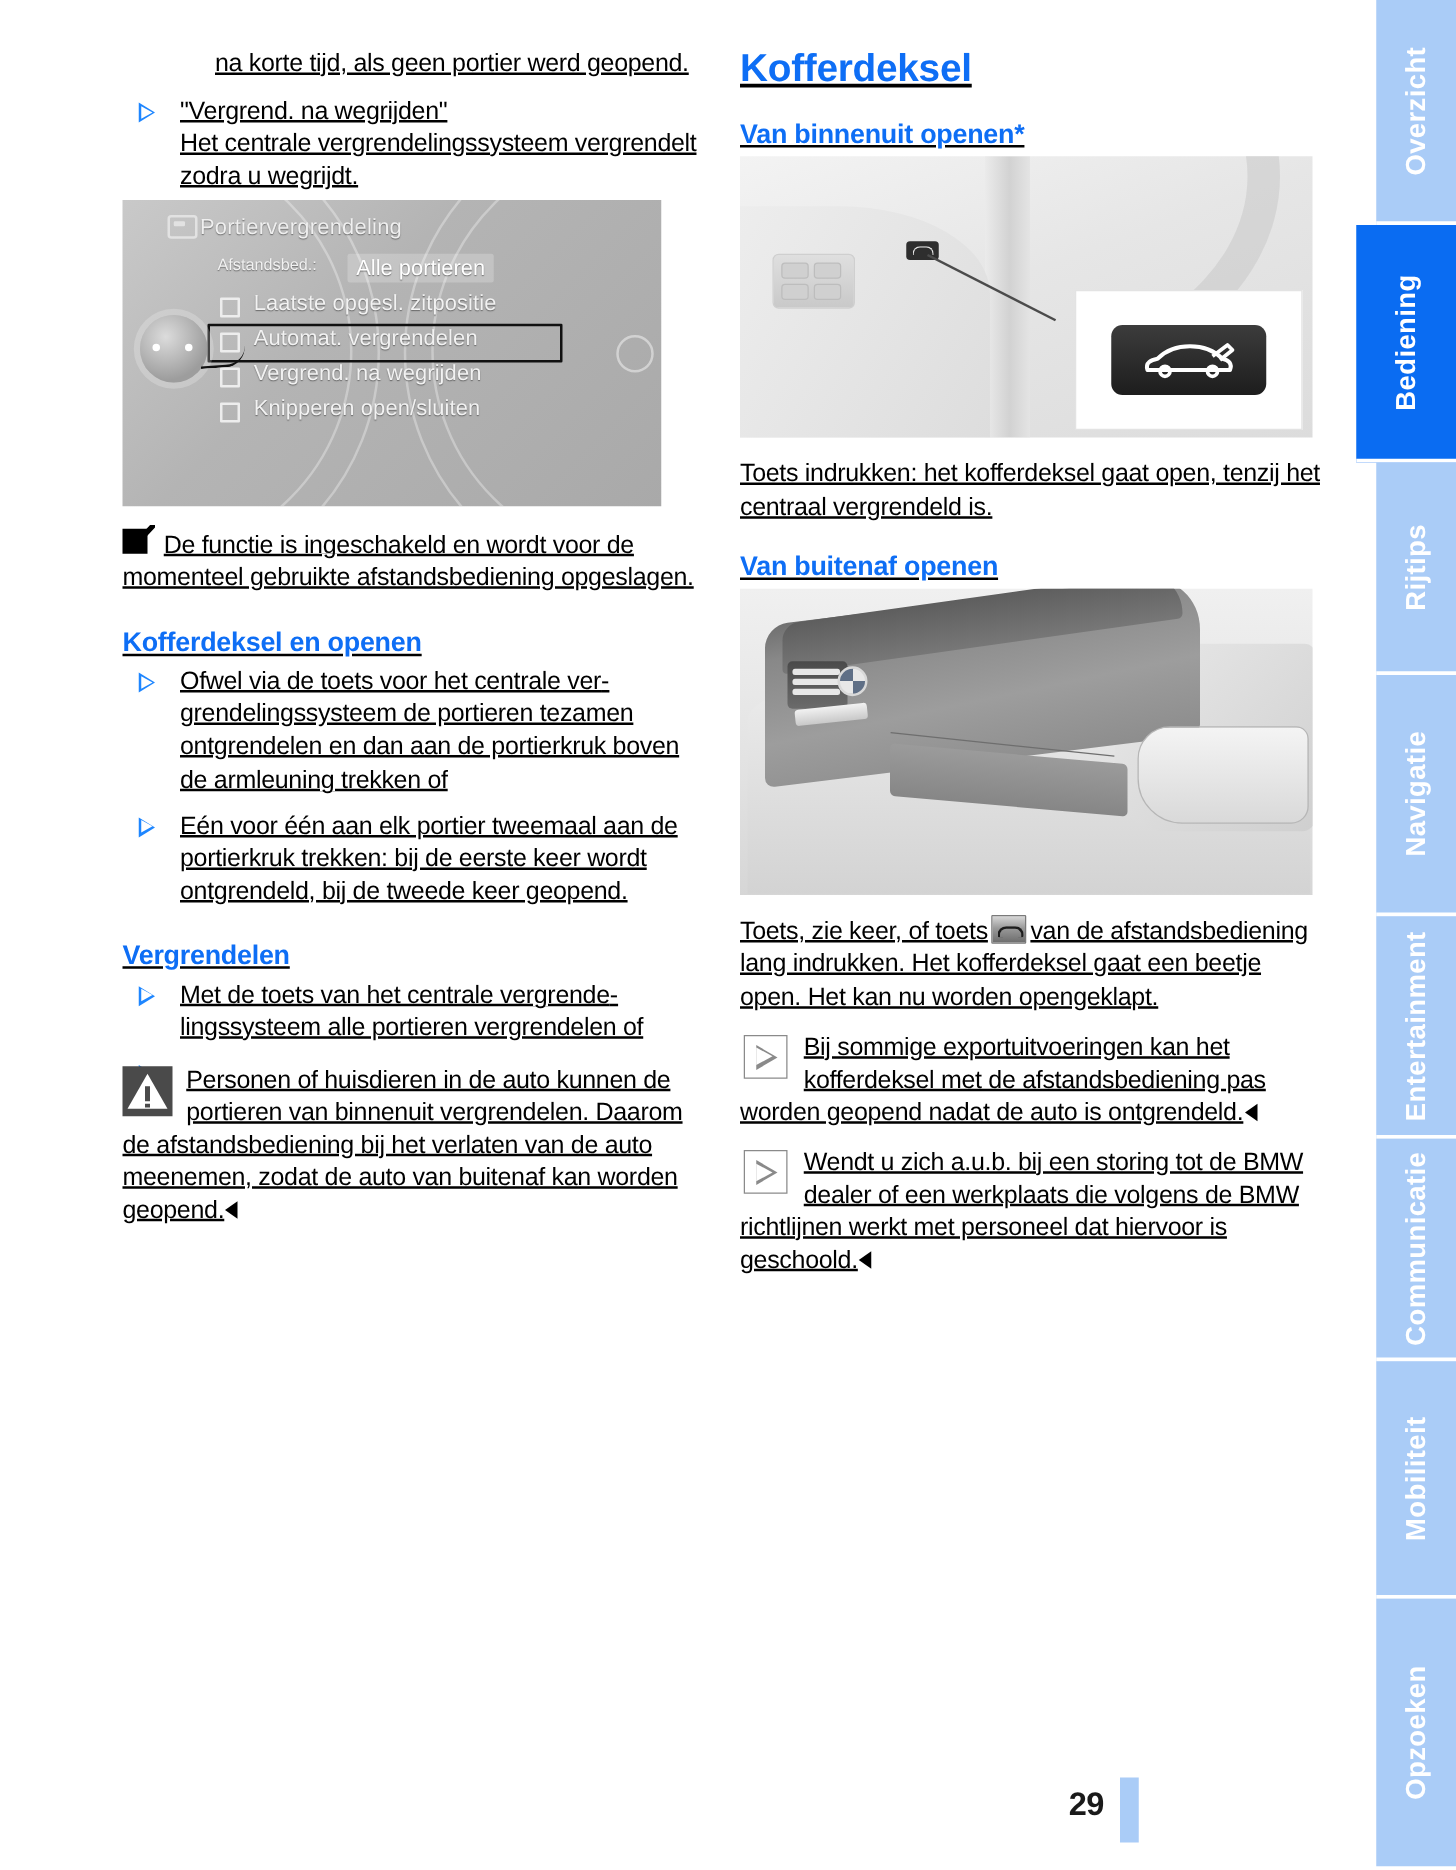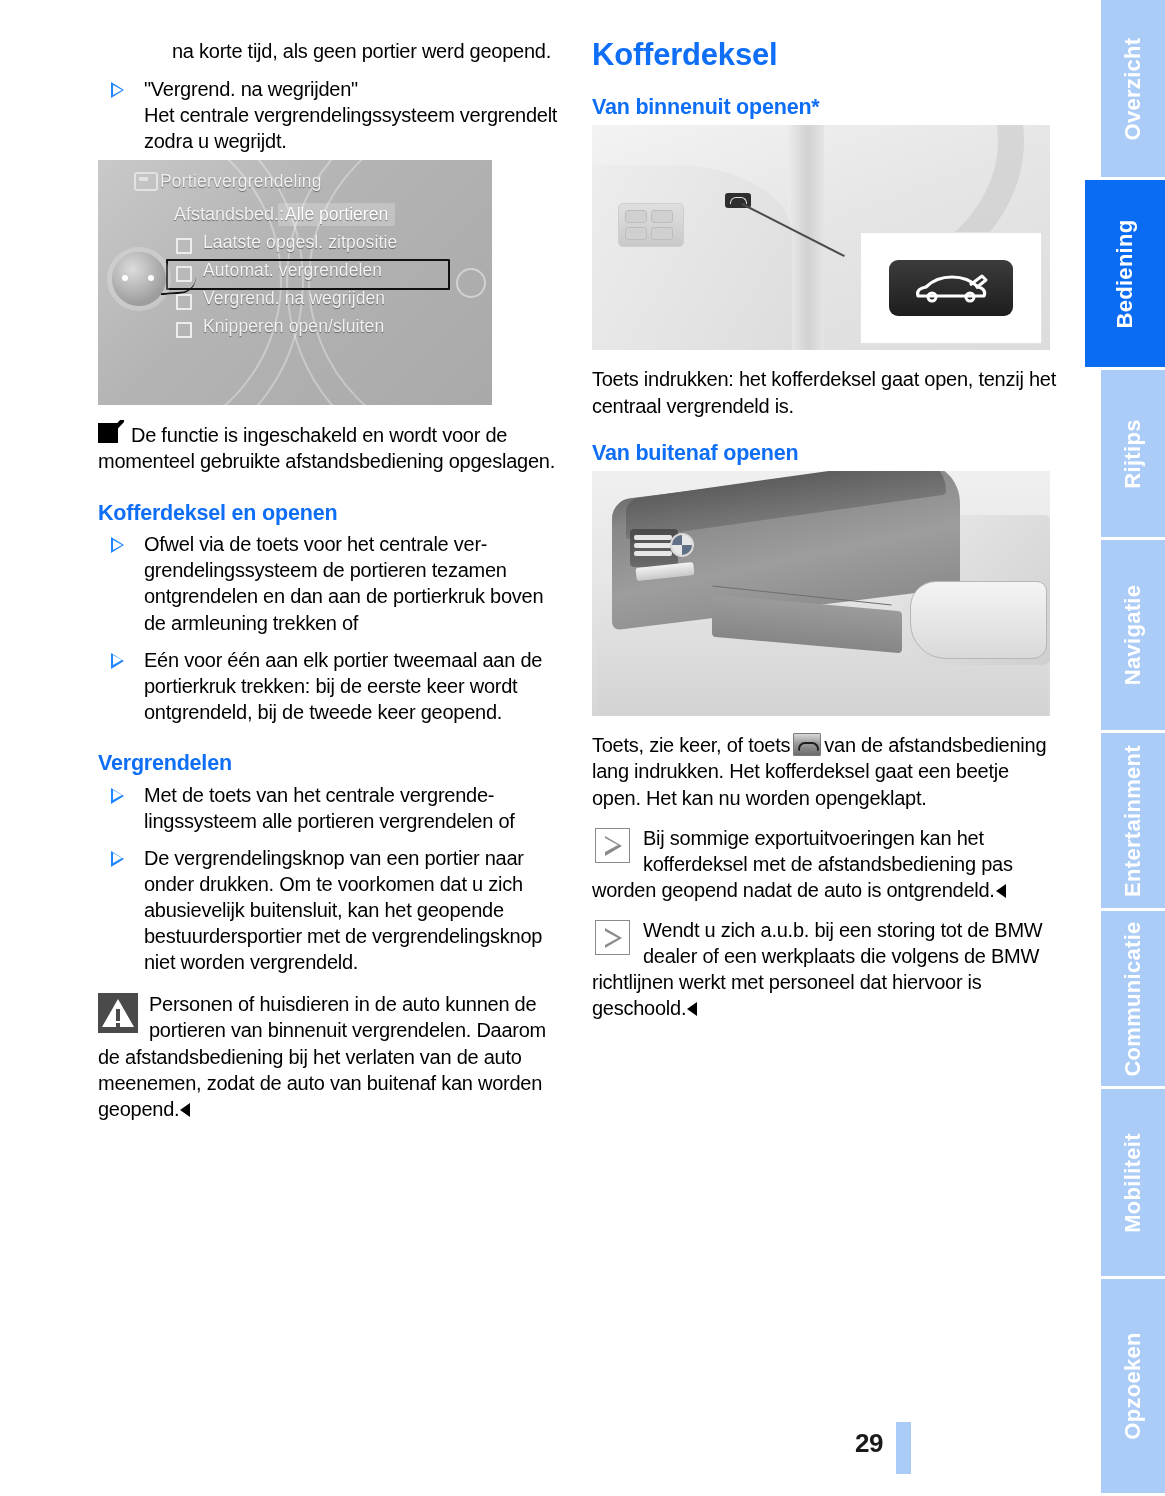--- a/index.html
+++ b/index.html
@@ -14,20 +14,21 @@
   .page{
     position:absolute;inset:0;
     display:block;
   }
 
   
   .col{
     position:absolute;
     top:38px;
     width:470px;
+    text-decoration:underline;
   }
   .col-left{left:98px;}
   .col-right{left:592px;}
 
   
   .h1{
     color:#0e6ef5;
     font-size:31px;
     font-weight:bold;
     line-height:1.12;
@@ -206,21 +207,21 @@
     font-size:8px;
     color:#b9b9b9;
     letter-spacing:0.4px;
     writing-mode:vertical-rl;
     transform:rotate(180deg);
     font-family:"Liberation Sans", sans-serif;
   }
 
   
   .fig-idrive{
-    width:394px;height:245px;
+    width:431px;height:245px;
     background:linear-gradient(135deg,#c9c9c9 0%,#b4b4b4 40%,#a9a9a9 100%);
   }
   .idrive-inner{position:absolute;inset:0;}
   .idr-arc{
     position:absolute;
     border:2px solid rgba(255,255,255,0.32);
     border-radius:50%;
   }
   .idr-title{
     position:absolute;left:62px;top:11px;
@@ -240,21 +241,21 @@
   }
   .idr-row{
     position:absolute;left:105px;
     font-size:17.5px;color:#f2f2f2;
     text-shadow:0 1px 1px rgba(0,0,0,.45);
     letter-spacing:0.1px;
     white-space:nowrap;
   }
   .idr-label{
     position:absolute;left:76px;
-    font-size:18px;color:#f2f2f2;
+    font-size:13px;color:#f2f2f2;
     text-shadow:0 1px 1px rgba(0,0,0,.45);
   }
   .idr-value{
     position:absolute;left:180px;
     font-size:17.5px;color:#ffffff;
     background:rgba(255,255,255,0.22);
     padding:1px 7px;
     border-radius:2px;
     text-shadow:0 1px 1px rgba(0,0,0,.45);
   }
@@ -571,21 +572,20 @@
 
     <ul class="bl">
       <li>
         <span class="tri"></span>
         <span class="tri-in"></span>
         <span>Met de toets van het centrale vergrende­lingssysteem alle portieren vergrendelen of</span>
       </li>
       <li>
         <span class="tri"></span>
         <span class="tri-in"></span>
-        <span>De vergrendelingsknop van een portier naar onder drukken. Om te voorkomen dat u zich abusievelijk buitensluit, kan het geopende bestuurdersportier met de vergrendelings­knop niet worden vergrendeld.</span>
       </li>
     </ul>
 
     <div class="note" style="margin-top:16px;">
       <span class="warn-ico">
         <span class="wtri"></span>
           <span class="wbang"></span>
           <span class="wdot"></span>
       </span><span>Personen of huisdieren in de auto kunnen de portieren van binnenuit vergrendelen. Daarom de afstandsbediening bij het verlaten van de auto meenemen, zodat de auto van bui­tenaf kan worden geopend.</span><span class="endmark"></span>
     </div>

